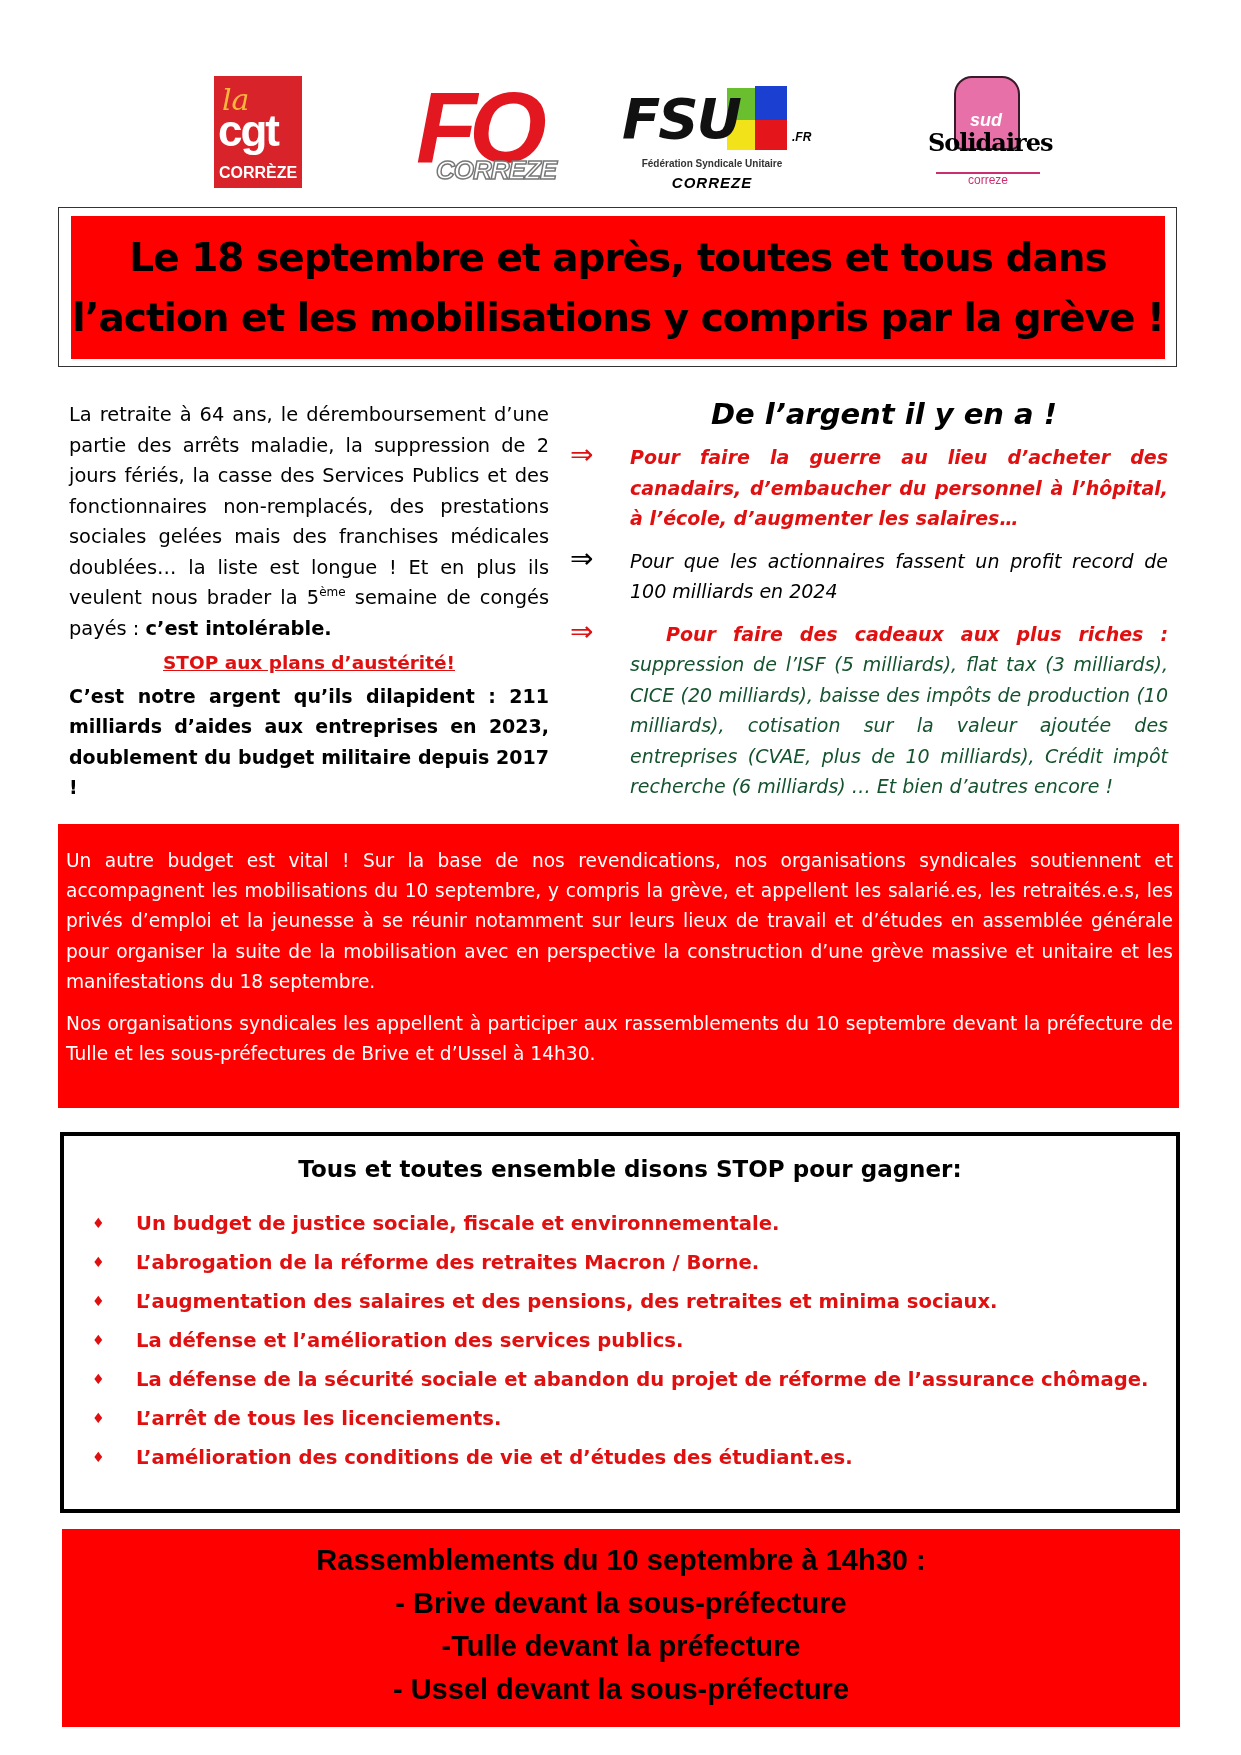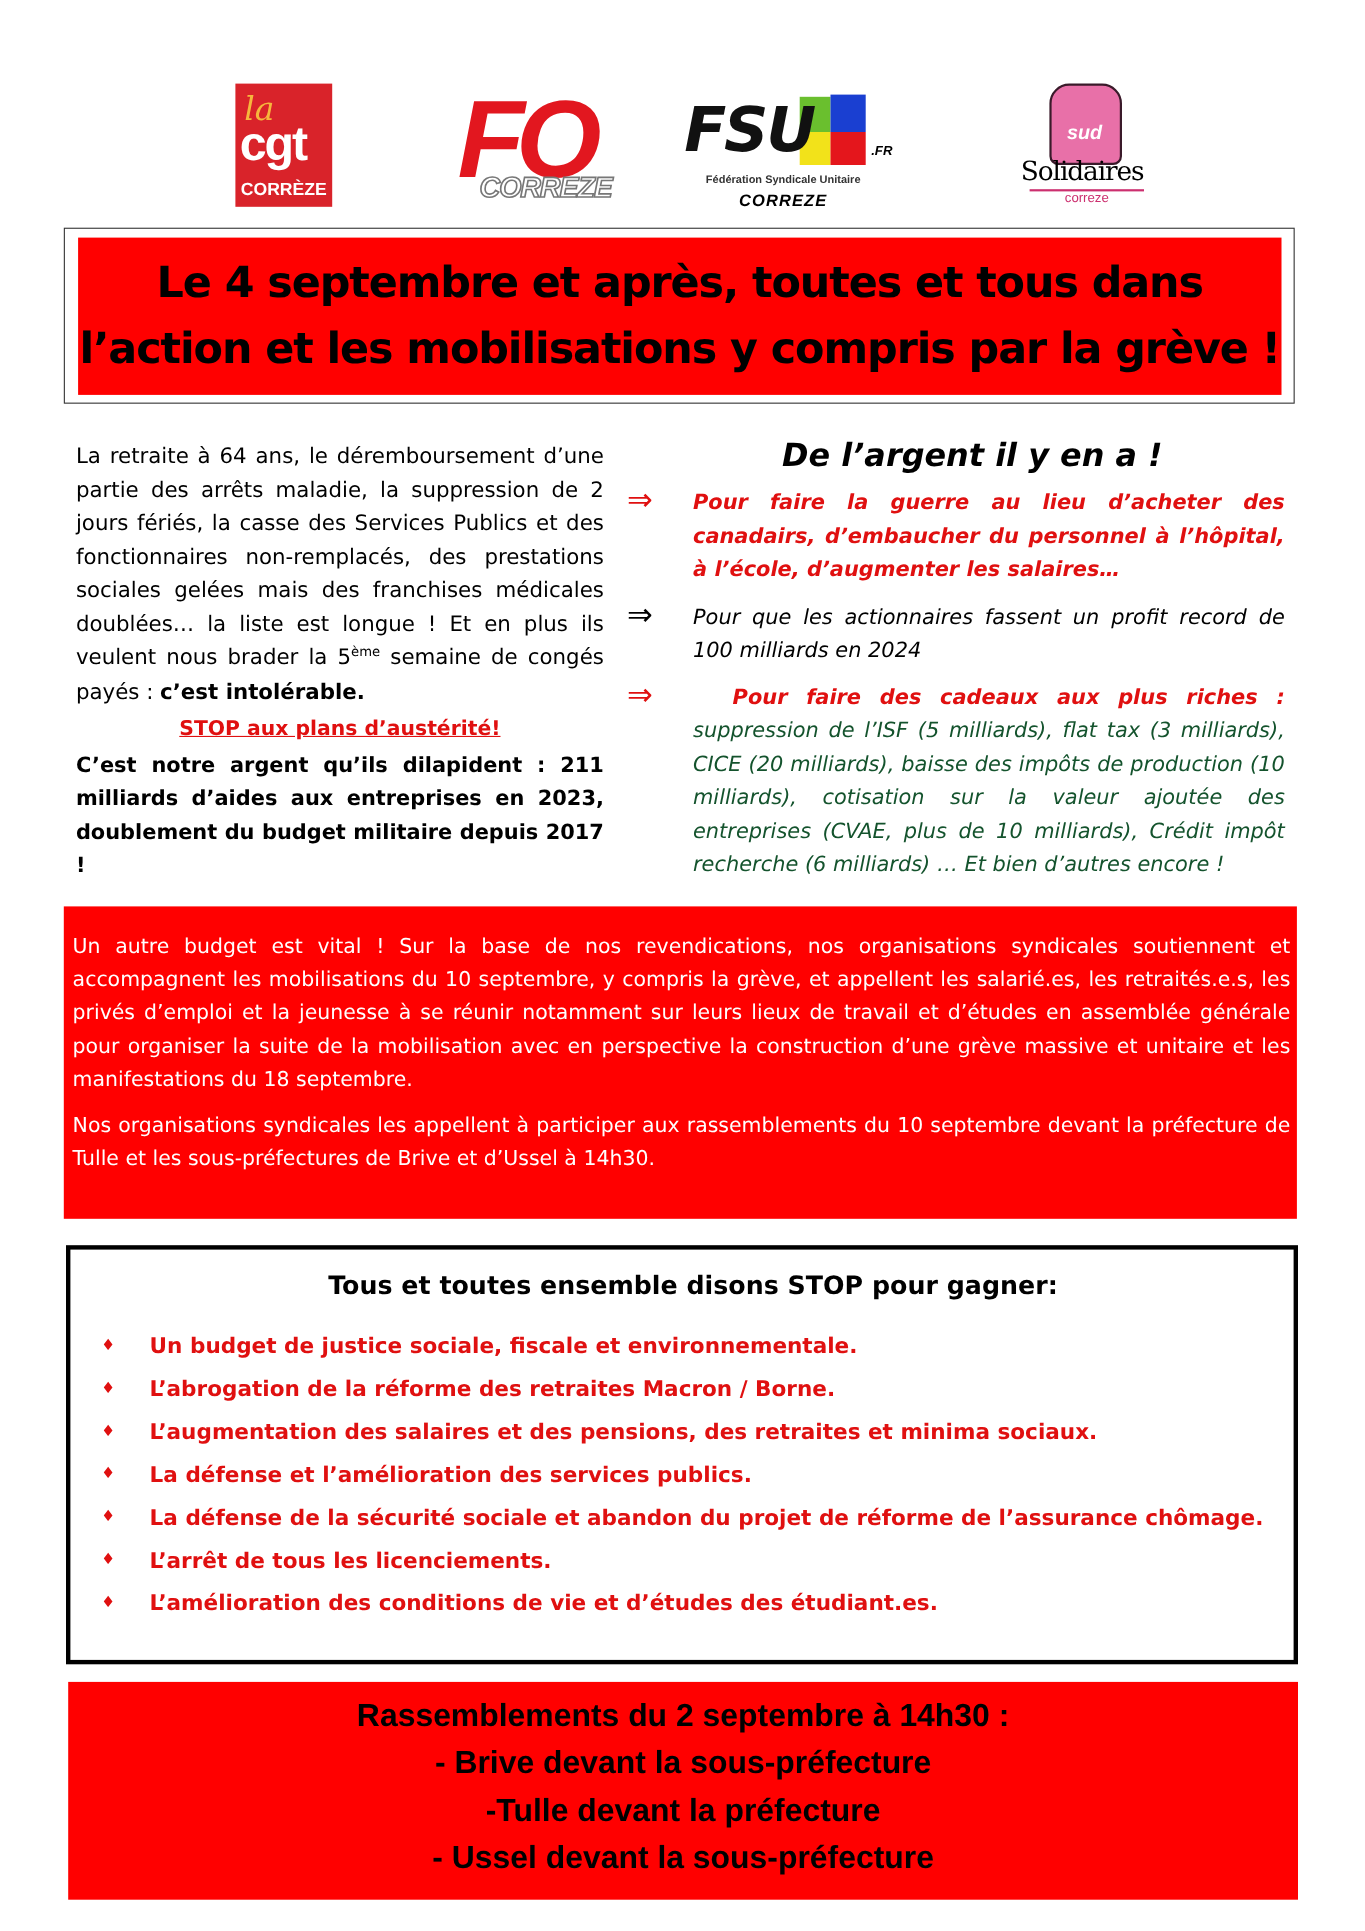--- a/index.html
+++ b/index.html
@@ -26,21 +26,21 @@
   #logo-fsu .b3 { left: 105px; top: 40px; width: 28px; height: 30px; background: #f2e21a; }
   #logo-fsu .b4 { left: 133px; top: 40px; width: 32px; height: 30px; background: #e4161c; }
   #logo-fsu .txt { position: absolute; left: 0; top: 6px; font-family: "DejaVu Sans", sans-serif; font-weight: bold; font-style: italic; font-size: 56px; letter-spacing: -2px; color: #111; }
   #logo-fsu .fr { position: absolute; left: 170px; top: 50px; font-size: 12px; font-weight: bold; font-style: italic; }
   #logo-fsu .full { position: absolute; left: 0; top: 78px; width: 180px; text-align: center; font-size: 10px; font-weight: bold; color: #333; }
   #logo-fsu .dep { position: absolute; left: 0; top: 94px; width: 180px; text-align: center; font-size: 15px; font-weight: bold; font-style: italic; letter-spacing: 1px; }
 
   #logo-sol { left: 928px; top: 76px; width: 120px; height: 112px; }
   #logo-sol .fist { position: absolute; left: 26px; top: 0; width: 62px; height: 70px; background: #e870a8; border-radius: 18px 18px 8px 8px; border: 2px solid #3a1a2a; }
   #logo-sol .fist span { position: absolute; left: 14px; top: 32px; color: #fff; font-style: italic; font-weight: bold; font-size: 18px; }
-  #logo-sol .name { position: absolute; left: 0; top: 66px; width: 120px; text-align: left; font-family: "DejaVu Serif", serif; font-weight: normal; font-size: 24px; letter-spacing: -1px; }
+  #logo-sol .name { position: absolute; left: 0; top: 52px; width: 120px; text-align: left; font-family: "DejaVu Serif", serif; font-weight: bold; font-size: 24px; letter-spacing: -1px; }
   #logo-sol .ul { position: absolute; left: 8px; top: 96px; width: 104px; height: 2px; background: #cc2f6f; }
   #logo-sol .dep { position: absolute; left: 0; top: 97px; width: 120px; text-align: center; font-size: 12px; color: #cc2f6f; }
 
   
   #title-frame { left: 58px; top: 207px; width: 1119px; height: 160px; border: 1.5px solid #333; box-sizing: border-box; }
   #title-box { left: 71px; top: 216px; width: 1094px; height: 143px; background: #ff0000; box-sizing: border-box;
                display: flex; align-items: center; justify-content: center; text-align: center; }
   #title-box h1 { margin: 0; font-size: 39px; line-height: 60px; font-weight: bold; font-family: "DejaVu Sans", sans-serif; letter-spacing: -1px; color: #000; }
 
   
@@ -106,21 +106,21 @@
     <span>sud</span>
   </div>
   <span class="name">Solidaires</span>
   <span class="ul"></span>
   <span class="dep">correze</span>
 </div>
 
 <div class="abs" id="title-frame"></div>
 <div class="abs" id="title-box">
   <h1>
-    <span>Le 4 septembre et après, toutes et tous dans</span><br>
+    <span>Le 18 septembre et après, toutes et tous dans</span><br>
     <span>l’action et les mobilisations y compris par la grève !</span>
   </h1>
 </div>
 
 <div class="abs" id="left-col">
   <p><span>La retraite à 64 ans, le déremboursement d’une partie des arrêts maladie, la suppression de 2 jours fériés, la casse des Services Publics et des fonctionnaires non-remplacés, des prestations sociales gelées mais des franchises médicales doublées… la liste est longue ! Et en plus ils veulent nous brader la 5</span><sup>ème</sup><span> semaine de congés payés : </span><b>c’est intolérable.</b></p>
   <span id="stop-austerity">STOP aux plans d’austérité!</span>
   <p id="money-para">C’est notre argent qu’ils dilapident : 211 milliards d’aides aux entreprises en 2023, doublement du budget militaire depuis 2017 !</p>
 </div>
 
@@ -152,17 +152,17 @@
     <li><span class="bullet">♦</span><span>L’abrogation de la réforme des retraites Macron / Borne.</span></li>
     <li><span class="bullet">♦</span><span>L’augmentation des salaires et des pensions, des retraites et minima sociaux.</span></li>
     <li><span class="bullet">♦</span><span>La défense et l’amélioration des services publics.</span></li>
     <li><span class="bullet">♦</span><span>La défense de la sécurité sociale et abandon du projet de réforme de l’assurance chômage.</span></li>
     <li><span class="bullet">♦</span><span>L’arrêt de tous les licenciements.</span></li>
     <li><span class="bullet">♦</span><span>L’amélioration des conditions de vie et d’études des étudiant.es.</span></li>
   </ul>
 </div>
 
 <div class="abs" id="rally-box">
-  <div>Rassemblements du 2 septembre à 14h30 :</div>
+  <div>Rassemblements du 10 septembre à 14h30 :</div>
   <div>- Brive devant la sous-préfecture</div>
   <div>-Tulle devant la préfecture</div>
   <div>- Ussel devant la sous-préfecture</div>
 </div>
 
 </body></html>

